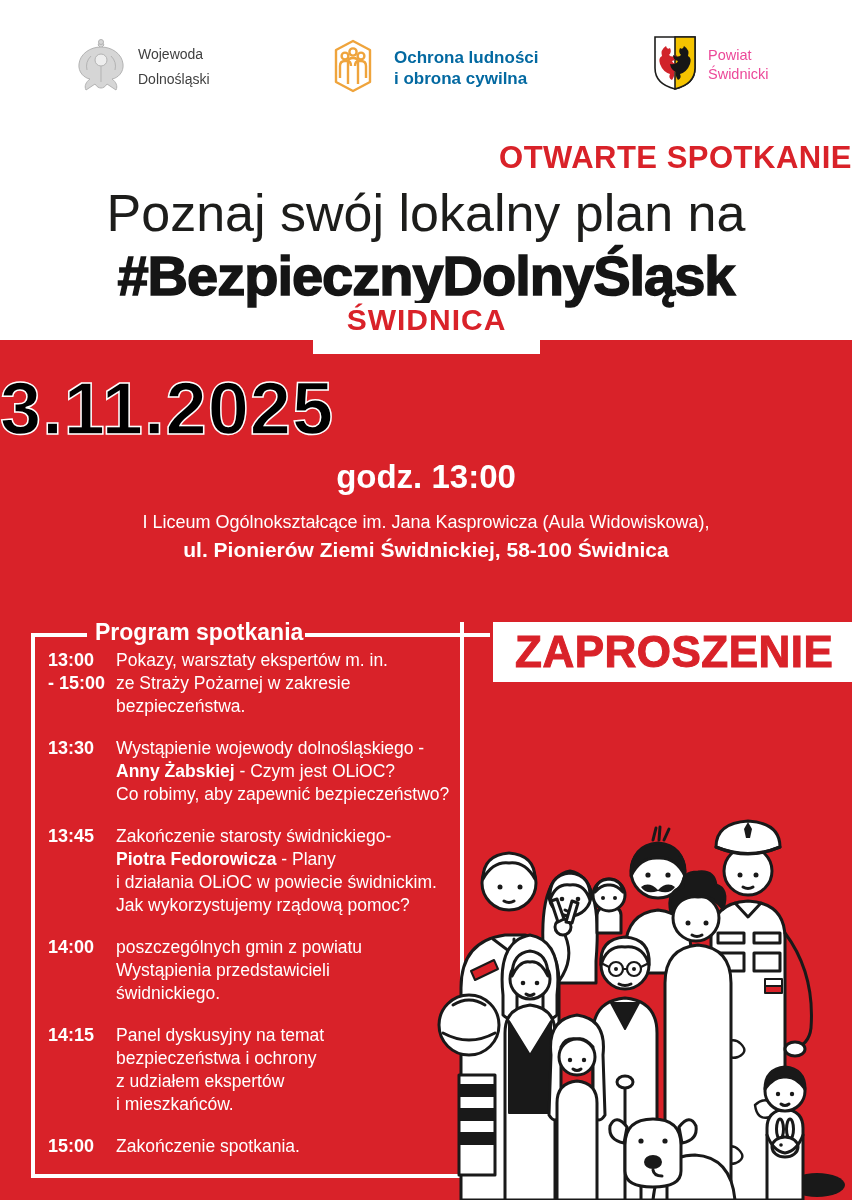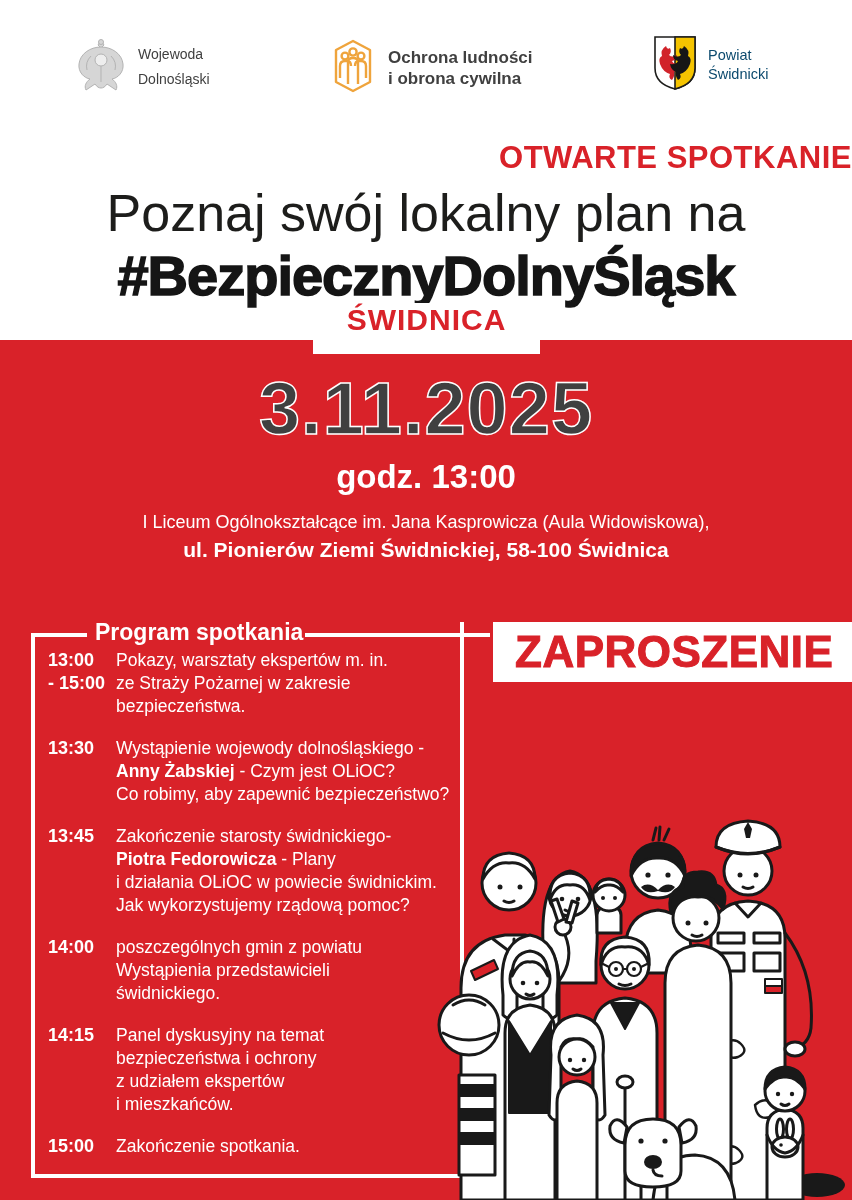--- a/index.html
+++ b/index.html
@@ -9,37 +9,37 @@
     background:#ffffff;overflow:hidden;
     font-family:"Liberation Sans","DejaVu Sans",sans-serif;
     color:#1d1d1b;
   }
   
   .logo{position:absolute;display:flex;align-items:center;}
   .logo-text{white-space:nowrap;}
   .logo-woj{left:76px;top:34px;}
   .logo-woj .logo-text{margin-left:12px;font-size:14px;line-height:25px;color:#3f3f3f;}
   .logo-och{left:328px;top:38px;}
-  .logo-och .logo-text{margin-left:10px;font-size:17px;line-height:21px;font-weight:700;color:#404040;}
+  .logo-och .logo-text{margin-left:16px;font-size:17px;line-height:21px;font-weight:700;color:#0369a1;}
   .logo-pow{left:652px;top:34px;}
-  .logo-pow .logo-text{margin-left:10px;font-size:14.5px;line-height:19px;color:#0c4a6e;}
+  .logo-pow .logo-text{margin-left:10px;font-size:14.5px;line-height:19px;color:#ec4899;}
   
   .kicker{position:absolute;left:0;top:140px;width:100%;text-align:right;
     font-size:31px;font-weight:700;letter-spacing:.5px;color:#d92229;}
   .title1{position:absolute;left:0;top:183px;width:100%;text-align:center;
     font-size:52px;font-weight:500;color:#1d1d1b;}
   .title2{position:absolute;left:0;top:243px;width:100%;text-align:center;
     font-size:56px;font-weight:800;letter-spacing:-1px;color:#151515;
     -webkit-text-stroke:1.5px #151515;}
   
   .red-section{position:absolute;left:0;top:340px;width:852px;height:860px;background:#d92229;}
   .city-badge{position:absolute;left:313px;top:303px;width:227px;height:51px;background:#ffffff;
     display:flex;align-items:flex-start;justify-content:center;}
   .city-badge span{font-size:30px;font-weight:800;letter-spacing:1px;color:#d92229;}
-  .date{position:absolute;left:0;top:366px;width:100%;text-align:center;color:#404040;
+  .date{position:absolute;left:0;top:366px;width:100%;color:#000000;
     font-size:74px;font-weight:800;letter-spacing:1px;-webkit-text-stroke:1.5px #fff;}
   .time{position:absolute;left:0;top:458px;width:100%;text-align:center;color:#fff;
     font-size:33px;font-weight:600;}
   .venue1{position:absolute;left:0;top:512px;width:100%;text-align:center;color:#fff;
     font-size:18px;font-weight:400;}
   .venue2{position:absolute;left:0;top:538px;width:100%;text-align:center;color:#fff;
     font-size:21px;font-weight:700;}
   
   .pline{position:absolute;background:#ffffff;}
   .pl-left {left:31px;top:633px;width:4px;height:545px;}

